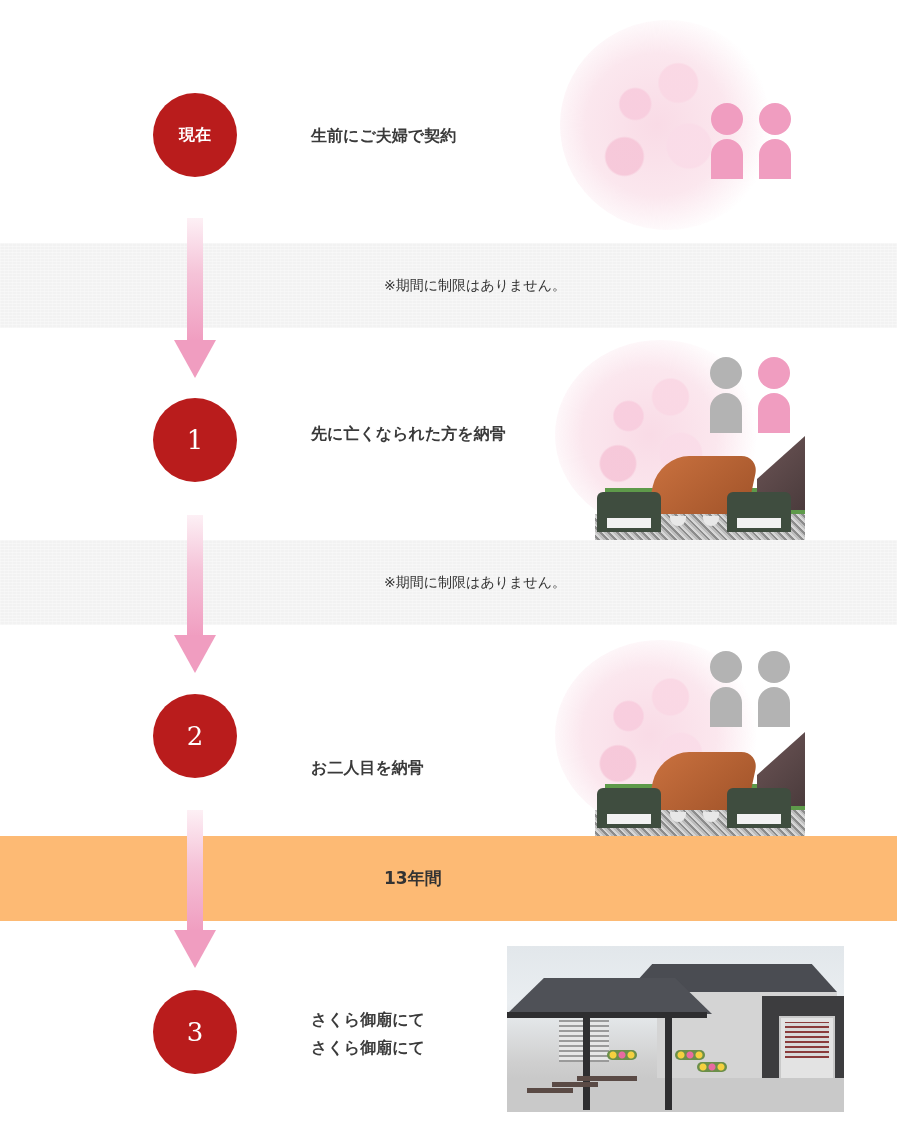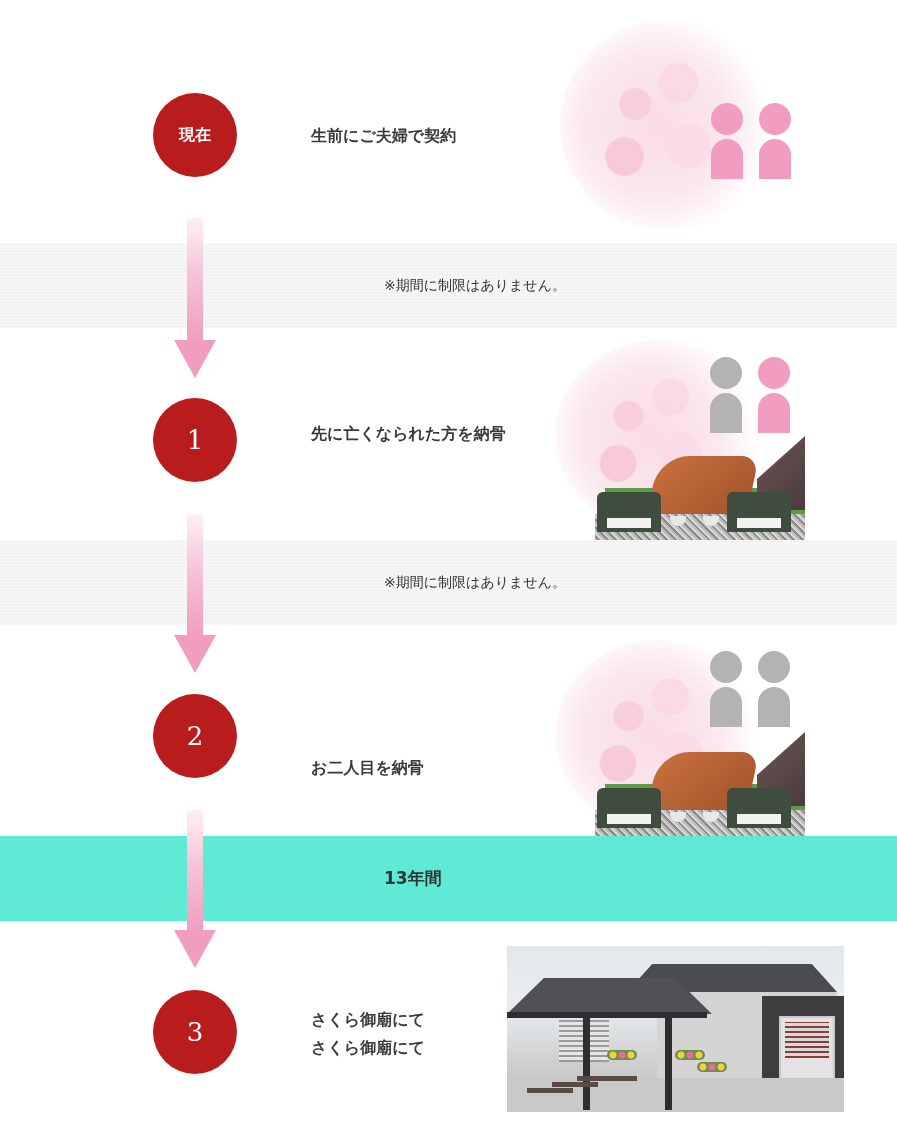--- a/index.html
+++ b/index.html
@@ -6,21 +6,21 @@
   html, body { width:897px; height:1132px; background:#ffffff; overflow:hidden; }
   body { position:relative; font-family:"DejaVu Sans", "Liberation Sans", sans-serif; color:#333; }
 
   .band { position:absolute; left:0; width:897px; height:85px; display:flex; align-items:center; }
   .band.gray {
     background-color:#f2f2f2;
     background-image:
       repeating-linear-gradient(0deg, rgba(255,255,255,0.35) 0 1px, transparent 1px 3px),
       repeating-linear-gradient(90deg, rgba(255,255,255,0.25) 0 1px, transparent 1px 4px);
   }
-  .band.green { background:#5eead4; }
+  .band.green { background:#fdba74; }
   .band .band-text { position:absolute; left:338px; font-size:14px; color:#333;margin-left:46px; }
   .band.green .band-text { left:338px; font-size:17px; font-weight:bold; color:#333; }
 
   .arrow { position:absolute; left:174px; width:42px; }
   .arrow .shaft {
     position:absolute; left:13px; top:0; width:16px;
     background:linear-gradient(to bottom, #fdf0f5 0%, #f5c3d8 45%, #f09dc0 100%);
   }
   .arrow .head {
     position:absolute; left:0; width:0; height:0;

